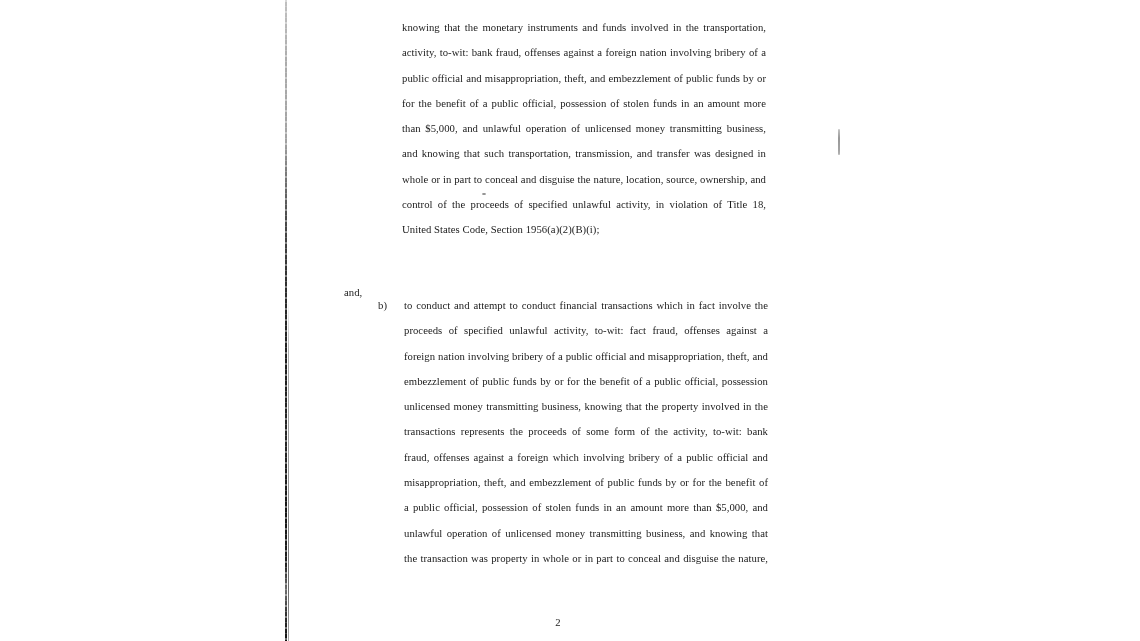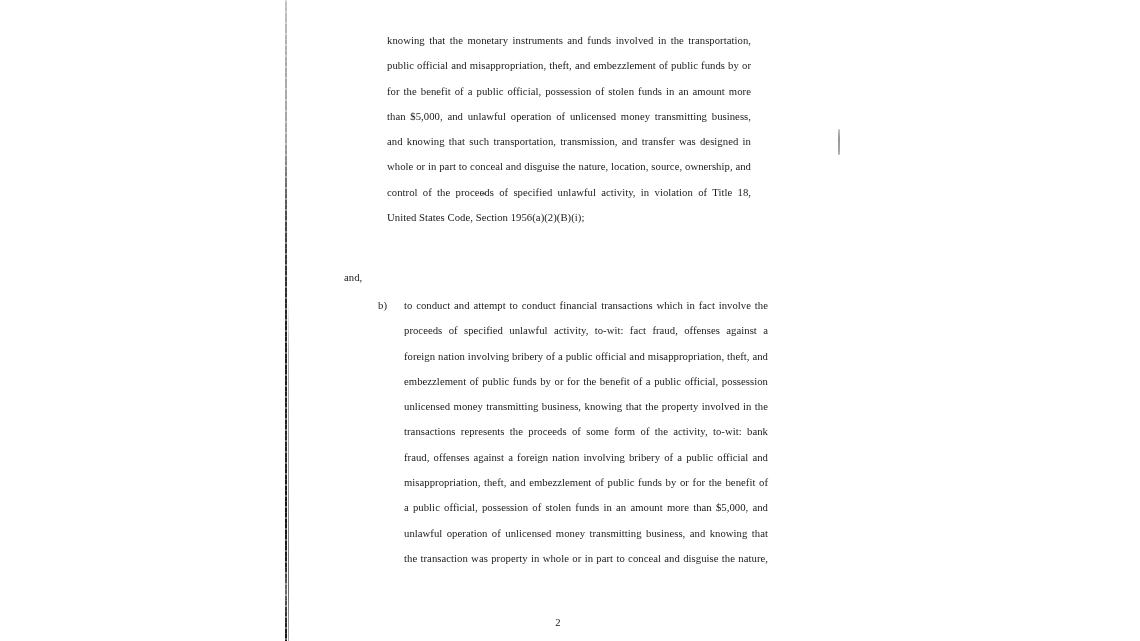--- a/index.html
+++ b/index.html
@@ -72,44 +72,43 @@
   }
 
   
   .doc-text {
     font-size: 10.7px;
     line-height: 25.3px;
     letter-spacing: 0.04px;
   }
   .para-a {
     position: absolute;
-    left: 387px;
+    left: 402px;
     top: 15px;
     width: 364px;
-    margin-top: 13px;
   }
   .para-b {
     position: absolute;
     left: 404px;
     top: 293px;
     width: 364px;
   }
   .line {
     text-align: justify;
     text-align-last: justify;
     text-justify: inter-word;
   }
   .line-last {
     text-align: right;
     text-align-last: left;
   }
   .connector {
     position: absolute;
     left: 344px;
-    top: 265px;
+    top: 280px;
   }
   .para-b-label {
     position: absolute;
     left: 378px;
     top: 293px;
   }
   .page-number {
     position: absolute;
     left: 545px;
     top: 610px;
@@ -122,41 +121,42 @@
 
 <div class="scan-page">
 
   <div class="binding-line"></div>
   <div class="binding-line-secondary"></div>
   <div class="artifact-right"></div>
   <div class="artifact-dot"></div>
 
   <div class="para-a doc-text">
   <div class="line">knowing that the monetary instruments and funds involved in the transportation,</div>
+      <div class="line">activity, to-wit: bank fraud, offenses against a foreign nation involving bribery of a</div>
       <div class="line">public official and misappropriation, theft, and embezzlement of public funds by or</div>
       <div class="line">for the benefit of a public official, possession of stolen funds in an amount more</div>
       <div class="line">than $5,000, and unlawful operation of unlicensed money transmitting business,</div>
       <div class="line">and knowing that such transportation, transmission, and transfer was designed in</div>
       <div class="line">whole or in part to conceal and disguise the nature, location, source, ownership, and</div>
       <div class="line">control of the proceeds of specified unlawful activity, in violation of Title 18,</div>
       <div class="line line-last">United States Code, Section 1956(a)(2)(B)(i);</div>
     </div>
 
   <div class="connector doc-text">and,</div>
 
   <div class="para-b-label doc-text">b)</div>
 
   <div class="para-b doc-text">
   <div class="line">to conduct and attempt to conduct financial transactions which in fact involve the</div>
       <div class="line">proceeds of specified unlawful activity, to-wit: fact fraud, offenses against a</div>
       <div class="line">foreign nation involving bribery of a public official and misappropriation, theft, and</div>
       <div class="line">embezzlement of public funds by or for the benefit of a public official, possession</div>
       <div class="line">unlicensed money transmitting business, knowing that the property involved in the</div>
       <div class="line">transactions represents the proceeds of some form of the activity, to-wit: bank</div>
-      <div class="line">fraud, offenses against a foreign nation involving bribery of a public official and</div>
+      <div class="line">fraud, offenses against a foreign which involving bribery of a public official and</div>
       <div class="line">misappropriation, theft, and embezzlement of public funds by or for the benefit of</div>
       <div class="line">a public official, possession of stolen funds in an amount more than $5,000, and</div>
       <div class="line">unlawful operation of unlicensed money transmitting business, and knowing that</div>
       <div class="line">the transaction was property in whole or in part to conceal and disguise the nature,</div>
     </div>
 
   <div class="page-number doc-text">2</div>
 
 </div>
 

